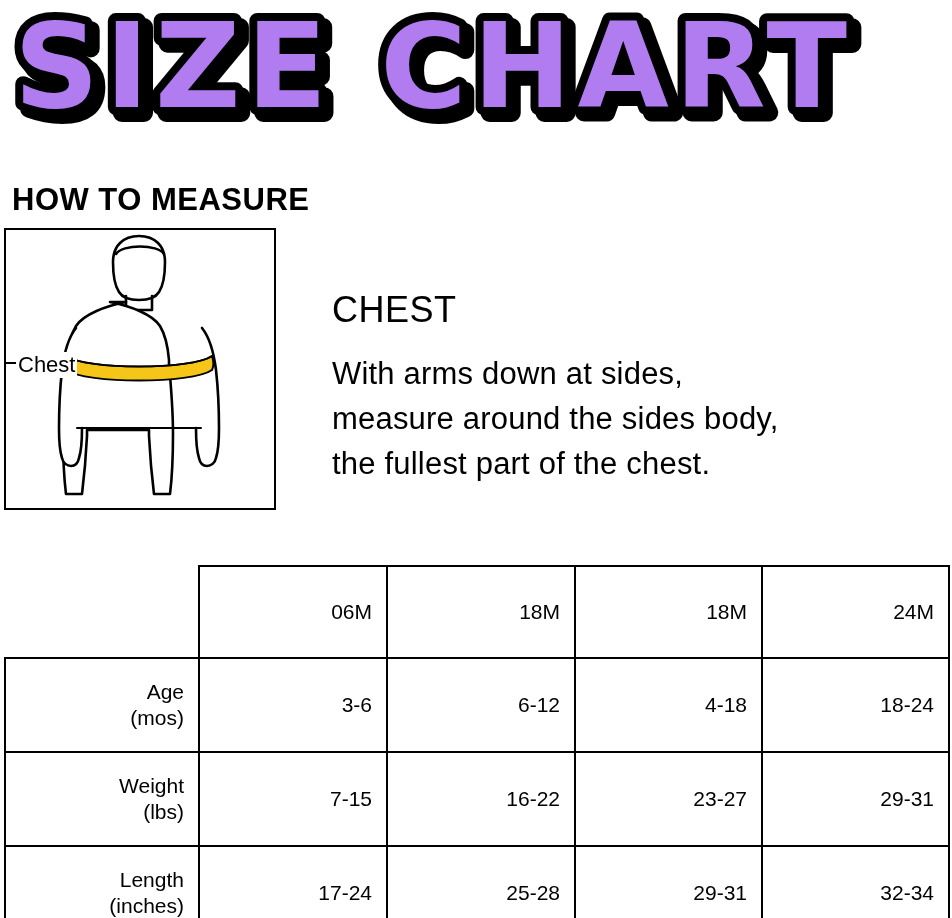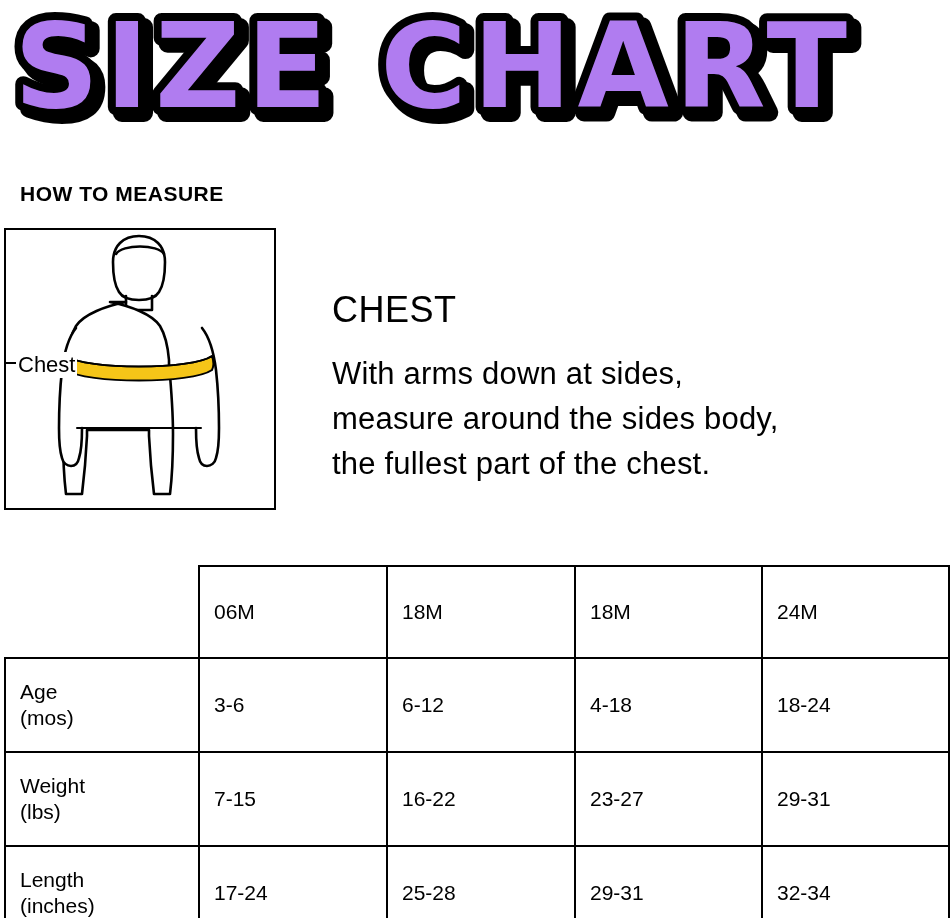--- a/index.html
+++ b/index.html
@@ -28,22 +28,22 @@
     display: flex;
     align-items: center;
     justify-content: center;
   }
   .title-svg { display:block; }
 
   
   .how-to {
     position: absolute;
     top: 182px;
-    left: 20px;
-    font-size: 21px;
+    left: 12px;
+    font-size: 31px;
     font-weight: bold;
     letter-spacing: 0.5px;
     font-family: "Liberation Sans", sans-serif;
   }
 
   
   .figure-box {
     position: absolute;
     top: 228px;
     left: 4px;
@@ -99,21 +99,21 @@
     width: 944px;
     table-layout: fixed;
   }
   table.size-table td, table.size-table th {
     border: 2px solid #000;
     vertical-align: middle;
     padding: 0 14px;
     font-family: "Liberation Sans", sans-serif;
     font-weight: normal;
     font-size: 21px;
-    text-align: left;
+    text-align: right;
   }
   table.size-table tr { height: 94px; }
   table.size-table tr.head-row { height: 92px; }
   col.c0 { width: 194px; }
   col.c1 { width: 188px; }
   col.c2 { width: 188px; }
   col.c3 { width: 187px; }
   col.c4 { width: 187px; }
 
   .corner-cell {

